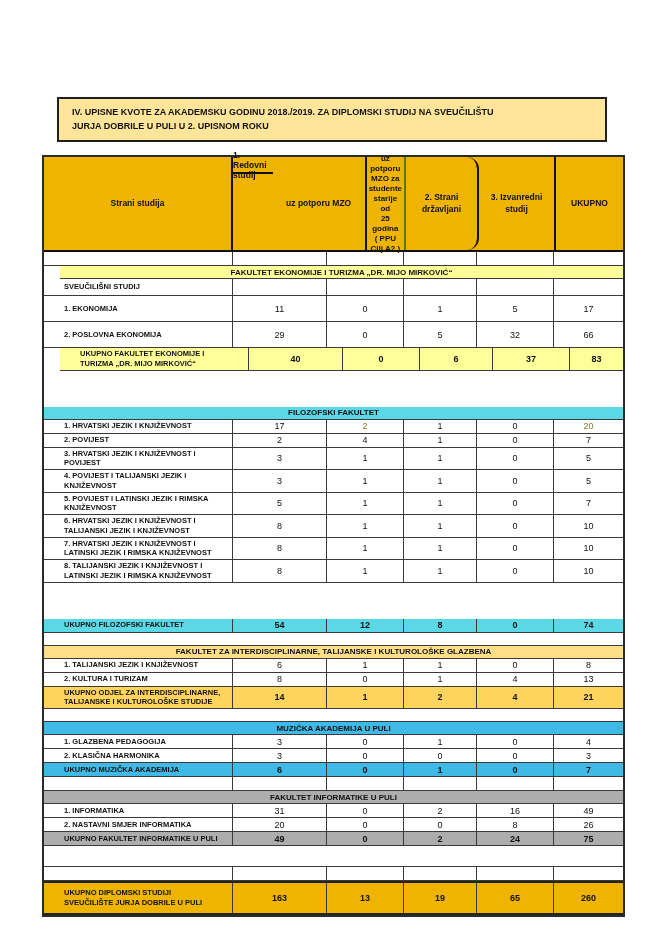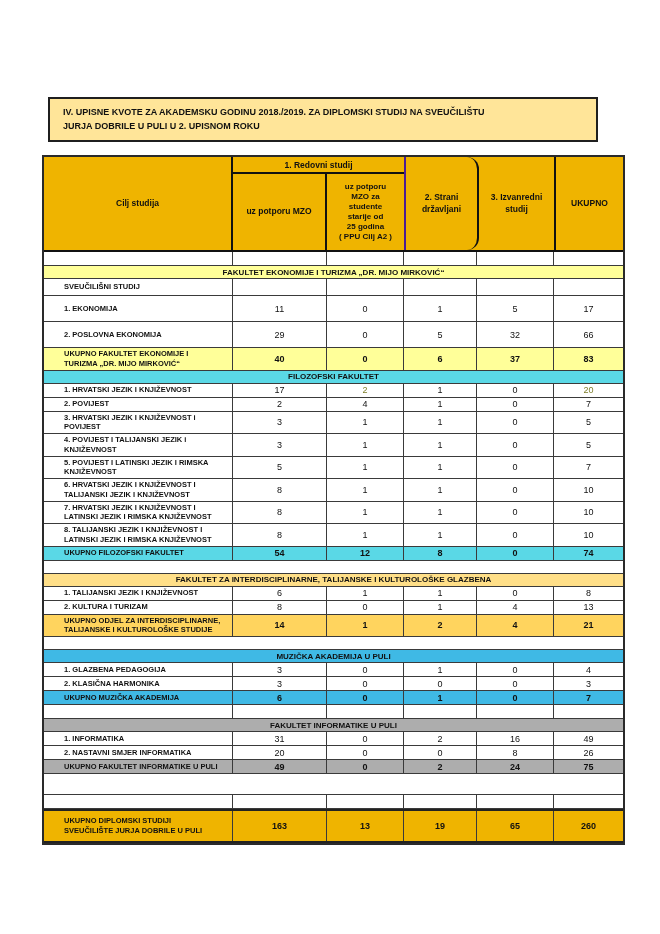--- a/index.html
+++ b/index.html
@@ -1,36 +1,36 @@
 <!DOCTYPE html>
 <html style="--header_orange: #EFB400; --title_bg: #FFE599; --yellow: #FFFF99; --cyan: #5AD8E6; --tan_band: #FFDF88; --gold_row: #FFD45E; --blue: #3FB9E5; --gray: #ADADAD; --green_text: #7E7E2A;"><head>
 <meta charset="utf-8">
 <style>
   html,body{margin:0;padding:0;}
   body{font-family:"Liberation Sans",sans-serif;background:#888;}
   .page{position:relative;width:660px;height:934px;background:#ffffff;margin:0 auto;overflow:hidden;}
 
   .title-box{
-    position:absolute;left:48px;top:97px;width:550px;box-sizing:border-box;
+    position:absolute;left:57px;top:97px;width:550px;box-sizing:border-box;
     background:var(--title_bg,#FFE599);border:2px solid #1f1f1f;
     padding:7px 14px 7px 13px;display:flex;align-items:flex-start;
     font-size:9px;font-weight:bold;color:#111;line-height:1.5;white-space:pre-line;
   }
 
   .table{
     position:absolute;left:42px;top:155px;width:583px;box-sizing:border-box;
     border:2px solid #2a2a2a;background:#fff;
   }
 
   
   .thead{display:flex;background:var(--header_orange,#EFB400);border-bottom:2px solid #111;height:93px;}
   .th{box-sizing:border-box;display:flex;align-items:center;justify-content:center;
       text-align:center;font-weight:bold;color:#111;font-size:8.5px;line-height:1.3;padding:2px;}
   .th.c0{width:189px;border-right:2px solid #111;}
-  .hmid{width:171px;display:flex;flex-direction:column;border-right:2px solid #4c1d95;}
+  .hmid{width:171px;display:flex;flex-direction:row;border-right:2px solid #4d7c0f;}
   .hgroup{height:15px;border-bottom:2px solid #111;display:flex;align-items:center;justify-content:center;
           font-weight:bold;font-size:8.5px;color:#111;}
   .hsub{flex:1;display:flex;}
   .th.c1{width:94px;border-right:2px solid #111;}
   .th.c2{flex:1;font-size:8px;white-space:pre-line;line-height:1.25;}
   .th.c3{width:73px;border-right:2px solid #111;border-radius:12px;}
   .th.c4{width:77px;border-right:2px solid #111;}
   .th.c5{flex:1;}
 
   
@@ -53,42 +53,42 @@
   .t-data.tall .cell{min-height:25px;}
   .t-total .cell{font-weight:bold;}
   .t-spacer{min-height:13px;}
   .t-spacer_cols{min-height:14px;}
   .sp-tall{min-height:21px;}
   .sp-thin{min-height:9px;}
 
   .grand{border:2px solid #222;border-left:none;border-right:none;}
   .grand .cell{min-height:30px;font-weight:bold;}
 
-  .bg-yellow{background:var(--yellow,#FFFF99);}
-  .bg-cyan{background:var(--cyan,#5AD8E6);}
+  .bg-yellow{background:var(--yellow,#FFFF99);margin-left:16px;}
+  .bg-cyan{background:var(--cyan,#5AD8E6);margin-top:36px;}
   .bg-tan{background:var(--tan_band,#FFDF88);}
   .bg-gold{background:var(--gold_row,#FFD45E);}
   .bg-blue{background:var(--blue,#3FB9E5);}
   .bg-gray{background:var(--gray,#ADADAD);}
   .bg-orange{background:var(--header_orange,#EFB400);}
   .green{color:var(--green_text,#7E7E2A);}
 </style>
 </head>
 <body>
 
 <div class="page">
 
   <div class="title-box">
     <span>IV. UPISNE KVOTE ZA AKADEMSKU GODINU 2018./2019. ZA DIPLOMSKI STUDIJ NA SVEUČILIŠTU
 JURJA DOBRILE U PULI U 2. UPISNOM ROKU</span>
   </div>
 
   <div class="table">
     <div class="thead">
-      <div class="th c0">Cilj studija</div>
+      <div class="th c0">Strani studija</div>
       <div class="hmid">
         <div class="hgroup">1. Redovni studij</div>
         <div class="hsub">
           <div class="th c1">uz potporu MZO</div>
           <div class="th c2">uz potporu
 MZO za
 studente
 starije od
 25 godina
 ( PPU Cilj A2 )</div>

